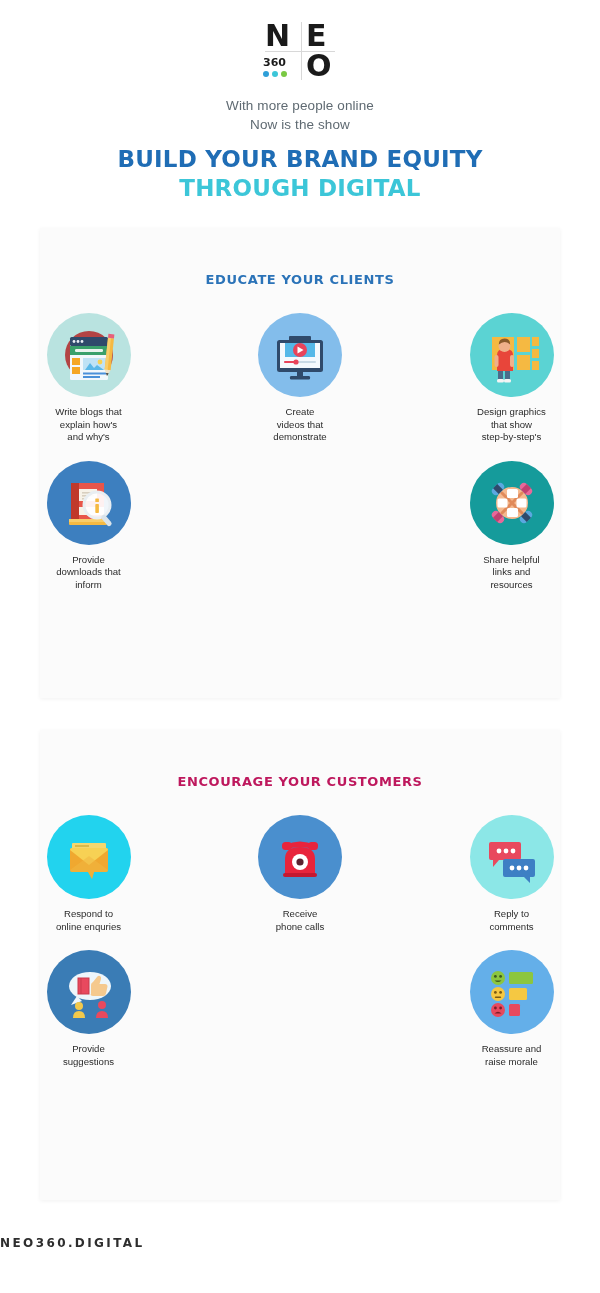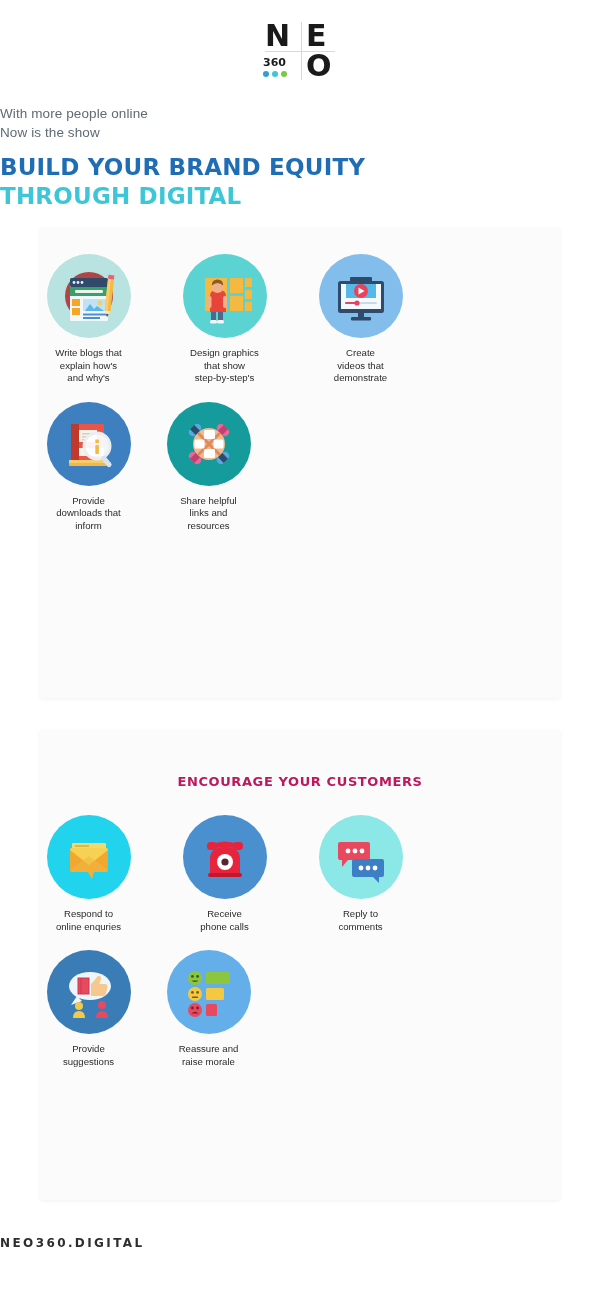--- a/index.html
+++ b/index.html
@@ -72,22 +72,22 @@
   }
   .logo-hline {
     position: absolute;
     left: 2px; top: 31px;
     width: 70px; height: 1px;
     background: #d8d8d8;
   }
 
   
   .header {
-    text-align: left;
-    margin-top: 22px;
+    text-align: center;
+    margin-top: 14px;
   }
   .kicker {
     font-size: 13.5px;
     color: #5f6a72;
     line-height: 19px;
     letter-spacing: 0.1px;
   }
   .headline {
     margin-top: 11px;
     font-family: "DejaVu Sans", sans-serif;
@@ -116,21 +116,21 @@
     font-weight: 700;
     font-size: 13px;
     letter-spacing: 0.6px;
     padding-top: 44px;
   }
   #card-educate .card-title { color: #2b73b8; }
   #card-encourage .card-title { color: #be185d; }
 
   .row {
     display: flex;
-    justify-content: flex-start;
+    justify-content: space-between;
   }
   .row-3 { margin-top: 26px; gap: 39px; }
   .row-2 { margin-top: 17px; gap: 23px; }
 
   .item {
     width: 97px;
     display: flex;
     flex-direction: column;
     align-items: center;
   }
@@ -192,20 +192,21 @@
 <div class="header">
   <div class="kicker">With more people online</div>
   <div class="kicker">Now is the show</div>
   <div class="headline">
     <span class="l1">BUILD YOUR BRAND EQUITY</span>
     <span class="l2">THROUGH DIGITAL</span>
   </div>
 </div>
 
 <div class="card" id="card-educate">
+  <div class="card-title">EDUCATE YOUR CLIENTS</div>
 
   <div class="row row-3">
 
     <div class="item">
       <div class="circle" style="background:#b9e3e0">
         <svg width="84" height="84" viewBox="0 0 84 84">
           <circle cx="42" cy="42" r="24" fill="#b34444"></circle>
           <rect x="23" y="24" width="38" height="43" rx="1.5" fill="#f2f7fb"></rect>
           <rect x="23" y="24" width="38" height="9" rx="1.5" fill="#2f4a6b"></rect>
           <circle cx="27" cy="28.5" r="1.4" fill="#e8eef4"></circle>
@@ -228,20 +229,41 @@
             <rect x="59" y="21" width="6" height="4" fill="#e8607a"></rect>
           </g>
         </svg>
       </div>
       <div class="caption">Write blogs that
 explain how's
 and why's</div>
     </div>
 
     <div class="item">
+      <div class="circle" style="background:#83bdeb">
+        <svg width="84" height="84" viewBox="0 0 84 84">
+          <rect x="31" y="23" width="22" height="5" rx="1" fill="#2f4a6b"></rect>
+          <rect x="19" y="27" width="46" height="32" rx="2.5" fill="#2f4a6b"></rect>
+          <rect x="22" y="30" width="40" height="25" fill="#f4f9fd"></rect>
+          <rect x="27" y="30" width="30" height="14" fill="#55b8e8"></rect>
+          <circle cx="42" cy="37" r="7" fill="#e8435a"></circle>
+          <path d="M39.5 33.5 l6 3.5 -6 3.5z" fill="#ffffff"></path>
+          <rect x="26" y="48" width="32" height="2" rx="1" fill="#c9dae6"></rect>
+          <rect x="26" y="48" width="12" height="2" rx="1" fill="#e8435a"></rect>
+          <circle cx="38" cy="49" r="2.6" fill="#e8435a"></circle>
+          <rect x="39" y="59" width="6" height="5" fill="#2f4a6b"></rect>
+          <rect x="32" y="63" width="20" height="3.5" rx="1.2" fill="#2f4a6b"></rect>
+        </svg>
+      </div>
+      <div class="caption">Create
+videos that
+demonstrate</div>
+    </div>
+
+    <div class="item">
       <div class="circle" style="background:#5bd3d3">
         <svg width="84" height="84" viewBox="0 0 84 84">
           <rect x="22" y="24" width="22" height="33" fill="#f5b942"></rect>
           <rect x="47" y="24" width="13" height="15" fill="#f5b942"></rect>
           <rect x="47" y="42" width="13" height="15" fill="#f5b942"></rect>
           <rect x="62" y="24" width="7" height="9" fill="#f5b942"></rect>
           <rect x="62" y="36" width="7" height="9" fill="#f5b942"></rect>
           <rect x="62" y="48" width="7" height="9" fill="#f5b942"></rect>
           <rect x="28" y="57" width="5" height="11" fill="#4a6b8a"></rect>
           <rect x="35" y="57" width="5" height="11" fill="#4a6b8a"></rect>
@@ -251,41 +273,20 @@
           <rect x="24.5" y="42" width="4" height="12" rx="2" fill="#f0b08a"></rect>
           <rect x="40" y="42" width="4" height="12" rx="2" fill="#f0b08a"></rect>
           <circle cx="34.5" cy="33" r="6" fill="#f0b08a"></circle>
           <path d="M28.8 31.5 q0-6 5.7-6 q5.7 0 5.7 6 q-3-2.5-5.7-2.5 q-2.7 0-5.7 2.5z" fill="#8a5a2b"></path>
         </svg>
       </div>
       <div class="caption">Design graphics
 that show
 step-by-step's</div>
     </div>
-
-    <div class="item">
-      <div class="circle" style="background:#83bdeb">
-        <svg width="84" height="84" viewBox="0 0 84 84">
-          <rect x="31" y="23" width="22" height="5" rx="1" fill="#2f4a6b"></rect>
-          <rect x="19" y="27" width="46" height="32" rx="2.5" fill="#2f4a6b"></rect>
-          <rect x="22" y="30" width="40" height="25" fill="#f4f9fd"></rect>
-          <rect x="27" y="30" width="30" height="14" fill="#55b8e8"></rect>
-          <circle cx="42" cy="37" r="7" fill="#e8435a"></circle>
-          <path d="M39.5 33.5 l6 3.5 -6 3.5z" fill="#ffffff"></path>
-          <rect x="26" y="48" width="32" height="2" rx="1" fill="#c9dae6"></rect>
-          <rect x="26" y="48" width="12" height="2" rx="1" fill="#e8435a"></rect>
-          <circle cx="38" cy="49" r="2.6" fill="#e8435a"></circle>
-          <rect x="39" y="59" width="6" height="5" fill="#2f4a6b"></rect>
-          <rect x="32" y="63" width="20" height="3.5" rx="1.2" fill="#2f4a6b"></rect>
-        </svg>
-      </div>
-      <div class="caption">Create
-videos that
-demonstrate</div>
-    </div>
   </div>
 
   <div class="row row-2">
 
     <div class="item">
       <div class="circle" style="background:#3d7fbf">
         <svg width="84" height="84" viewBox="0 0 84 84">
           <rect x="24" y="22" width="8" height="40" fill="#c0392b"></rect>
           <rect x="32" y="22" width="25" height="40" fill="#e8554a"></rect>
           <rect x="32" y="28" width="18" height="12" fill="#f7f2e8"></rect>

